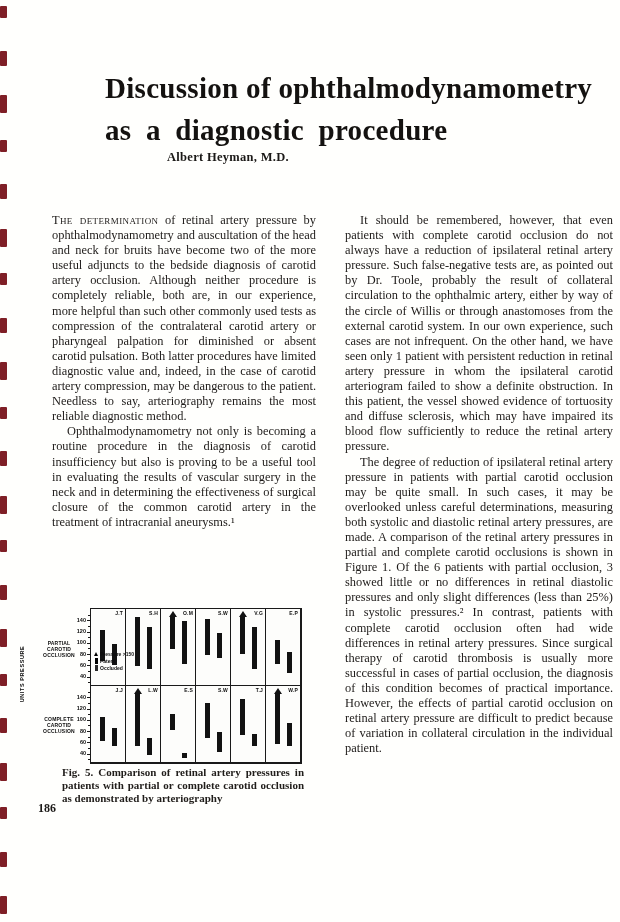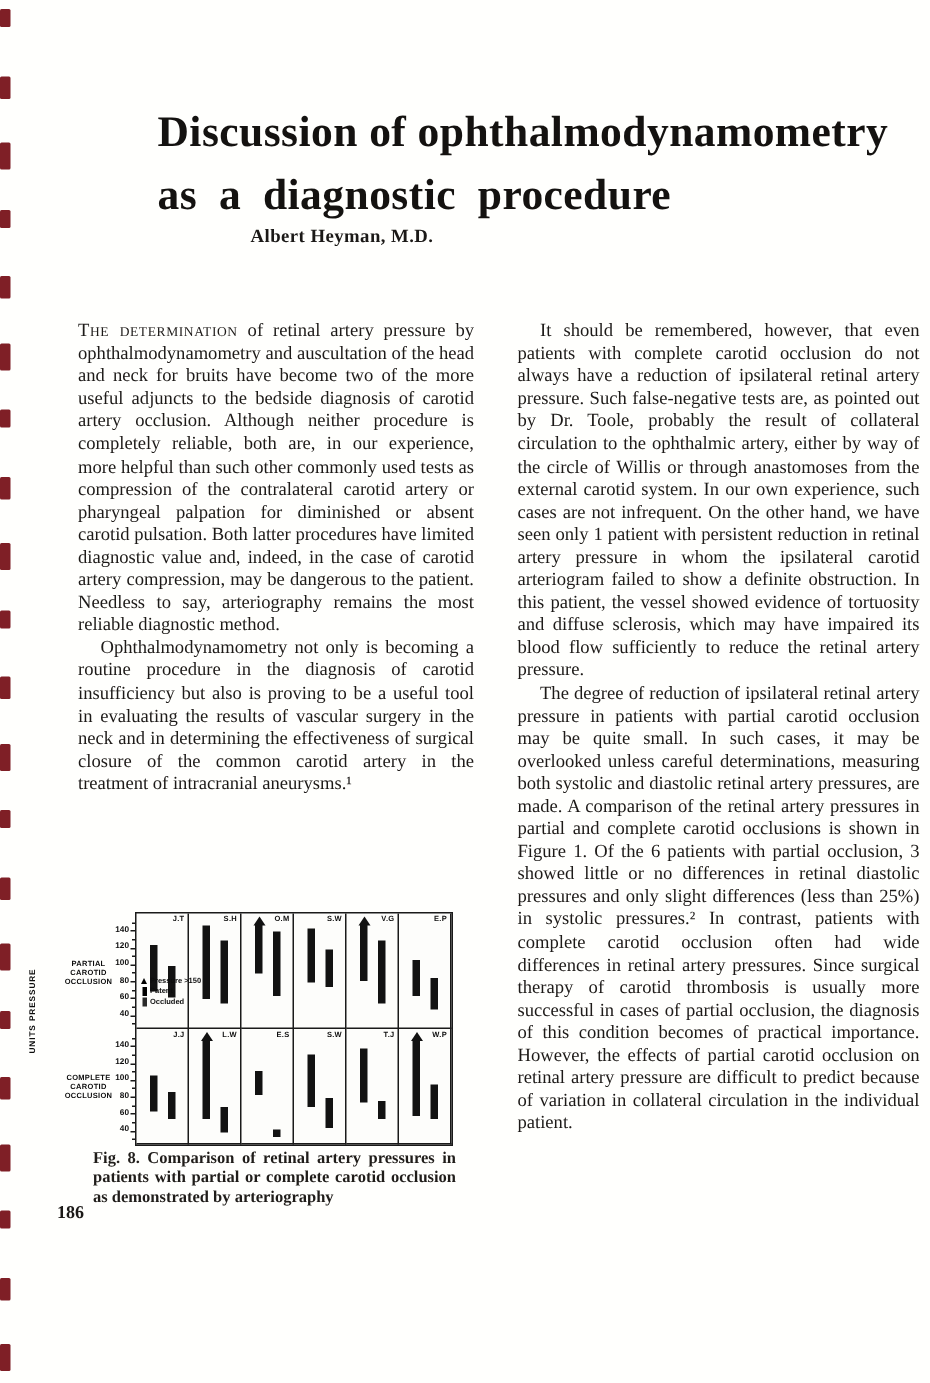--- a/index.html
+++ b/index.html
@@ -216,16 +216,16 @@
       <div class="fig-tick" style="left: 51px; width: 3px; top: 155.569px;"></div>
       <div class="fig-tick" style="left: 52px; width: 2px; top: 93.7445px;"></div>
       <div class="fig-tick" style="left: 52px; width: 2px; top: 104.985px;"></div>
       <div class="fig-tick" style="left: 52px; width: 2px; top: 116.226px;"></div>
       <div class="fig-tick" style="left: 52px; width: 2px; top: 127.467px;"></div>
       <div class="fig-tick" style="left: 52px; width: 2px; top: 138.708px;"></div>
       <div class="fig-tick" style="left: 52px; width: 2px; top: 149.949px;"></div>
       <div class="fig-tick" style="left: 52px; width: 2px; top: 161.19px;"></div>
     </div>
 
-  <div class="caption">Fig. 8. Comparison of retinal artery pressures in patients with partial or complete carotid occlusion as demonstrated by arteriography</div>
+  <div class="caption">Fig. 5. Comparison of retinal artery pressures in patients with partial or complete carotid occlusion as demonstrated by arteriography</div>
   <div class="pageno">186</div>
 
 </div>
 
 </body></html>

